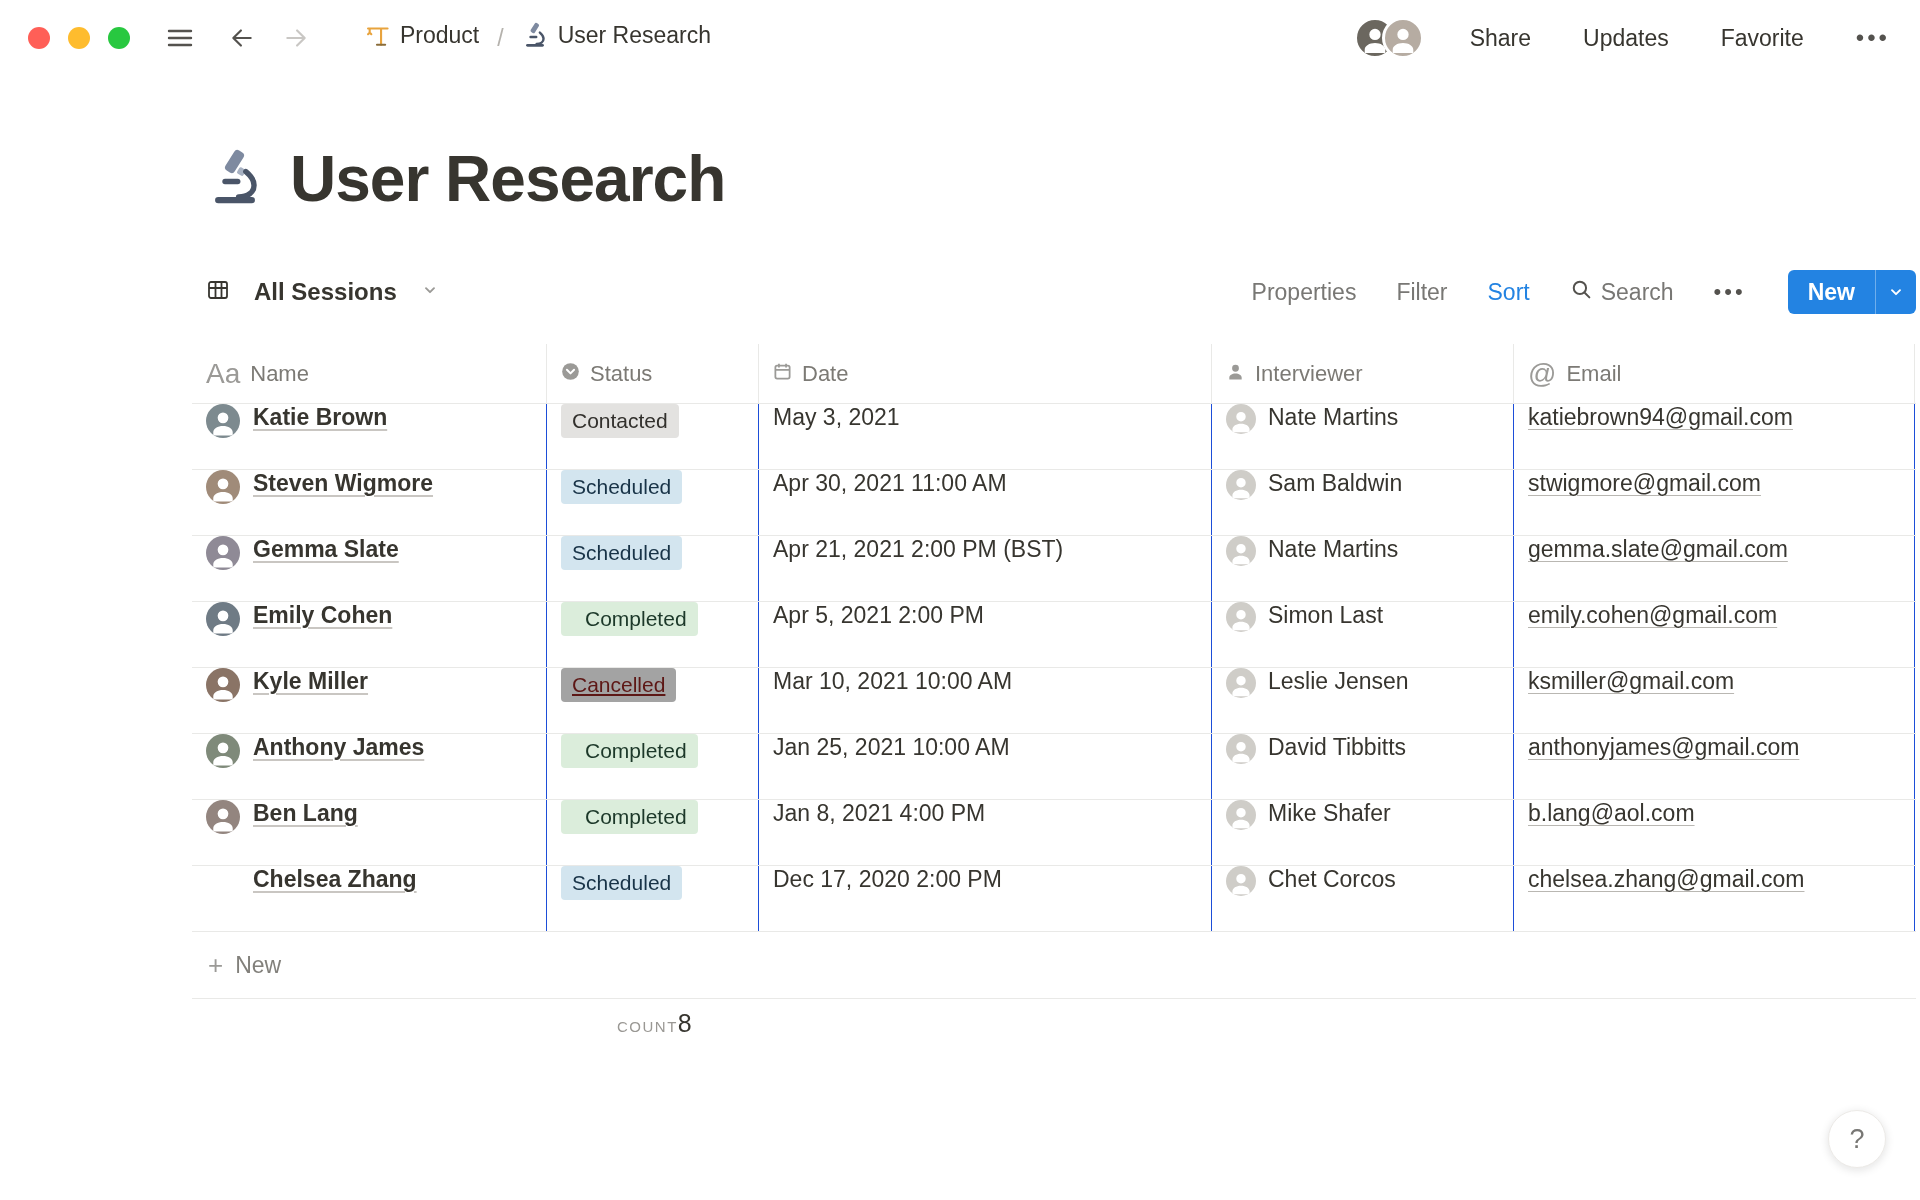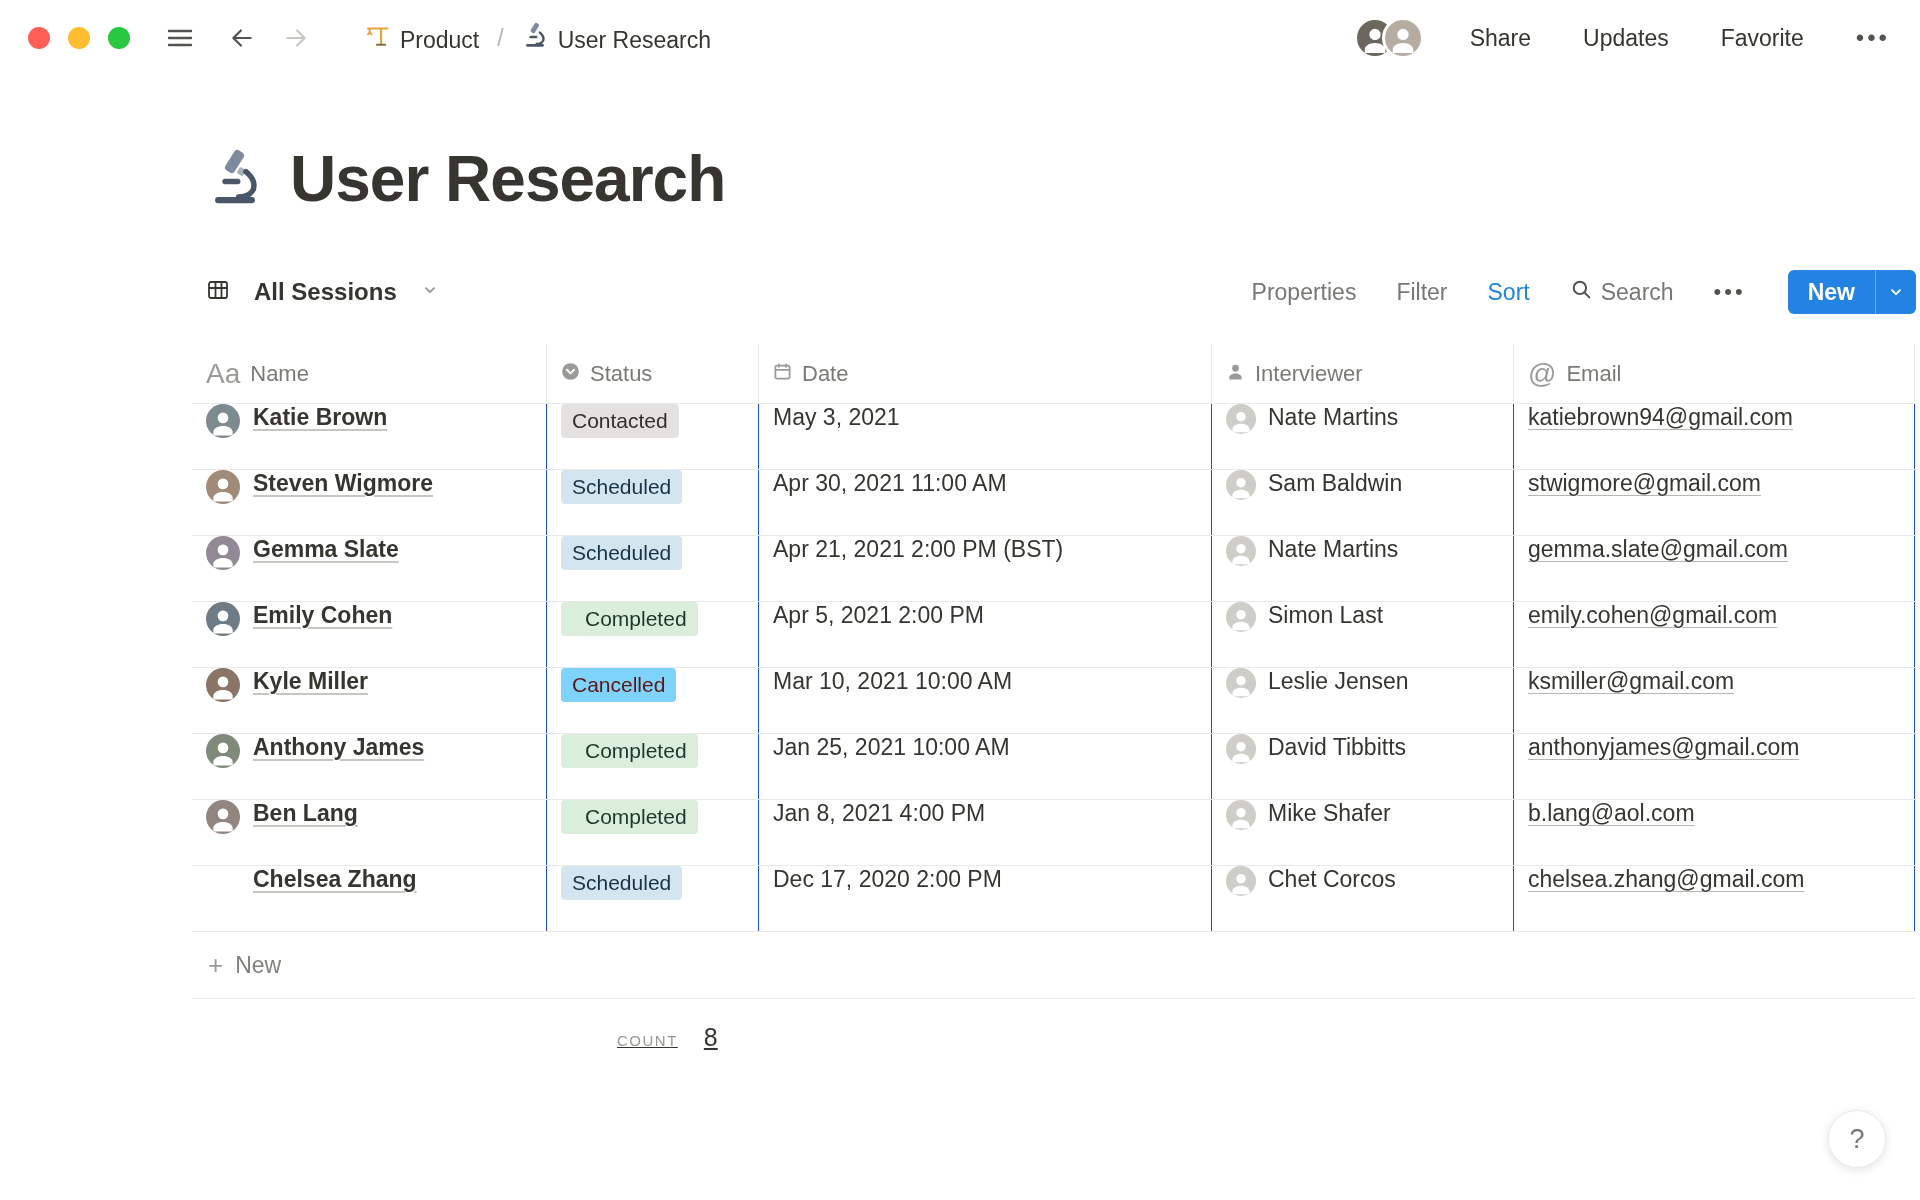--- a/index.html
+++ b/index.html
@@ -10,21 +10,21 @@
   .topbar { height:76px; display:flex; align-items:center; padding:0 30px 0 28px; }
   .lights { display:flex; gap:18px; margin-right:36px; }
   .light { width:22px; height:22px; border-radius:50%; }
   .light.red    { background:#FF5F57; }
   .light.yellow { background:#FEBC2E; }
   .light.green  { background:#28C840; }
   .tb-icon { display:flex; align-items:center; justify-content:center; cursor:pointer; }
   .hamburger { margin-right:34px; }
   .nav-arrow { margin-right:26px; }
   .breadcrumb { display:flex; align-items:center; gap:12px; margin-left:28px; font-size:23px; }
-  .crumb { display:flex; align-items:flex-end; gap:10px; cursor:pointer; }
+  .crumb { display:flex; align-items:flex-start; gap:10px; cursor:pointer; }
   .crumb-sep { color:#B5B2AD; margin:0 6px; }
   .topbar-right { margin-left:auto; display:flex; align-items:center; gap:52px; font-size:23px; }
   .tb-avatars { display:flex; margin-right:-6px; }
   .tb-avatar { width:42px; height:42px; border-radius:50%; border:3px solid #fff;
     display:flex; align-items:flex-end; justify-content:center; overflow:hidden; cursor:pointer; }
   .tb-avatar:nth-child(1){ background:#6b675f; }
   .tb-avatar:nth-child(2){ background:#b6aca2; margin-left:-14px; }
   .tb-action { cursor:pointer; }
   .dots { color:#54524E; font-size:24px; letter-spacing:3px; cursor:pointer; }
 
@@ -65,29 +65,29 @@
   .tr:nth-of-type(5) .avatar.row-av { background:#6f7b85; }
   .tr:nth-of-type(6) .avatar.row-av { background:#8a7466; }
   .tr:nth-of-type(7) .avatar.row-av { background:#7f8a7a; }
   .tr:nth-of-type(8) .avatar.row-av { background:#93857f; }
   .name-link { font-weight:700; color:#37352F; text-decoration:underline;
     text-decoration-color:#C9C6C2; text-underline-offset:4px; text-decoration-thickness:1.5px; }
   .badge { padding:4px 11px; border-radius:4px; font-size:21px; line-height:1.25; }
   .badge[data-status="contacted"] { background:#E3E2E0; color:#32302C; }
   .badge[data-status="scheduled"] { background:#D3E5EF; color:#183347; }
   .badge[data-status="completed"] { background:#DBEDDB; color:#1C3829;padding-left:24px; }
-  .badge[data-status="cancelled"] { background:#7dd3fc; color:#5D1715; }
+  .badge[data-status="cancelled"] { background:#a3a3a3; color:#5D1715;text-decoration:underline; }
   .email-link { color:#37352F; text-decoration:underline; text-decoration-color:#B9B7B2;
     text-underline-offset:4px; text-decoration-thickness:1.2px; }
 
   .new-row { height:67px; border-bottom:1px solid #E9E9E7; display:flex; align-items:center;
     gap:12px; padding-left:16px; color:#82807B; font-size:23px; cursor:pointer; }
   .plus { font-size:26px; line-height:1; color:#9B9A97; }
 
-  .count-row { margin:24px 0 0 425px; display:flex; align-items:baseline; gap:26px;text-decoration:underline; }
+  .count-row { margin:10px 0 0 425px; display:flex; align-items:baseline; gap:0; }
   .count-label { font-size:15px; letter-spacing:1.5px; color:#9A9894; }
   .count-value { font-size:25px; color:#37352F; }
 
   
   .help-btn { position:fixed; right:34px; bottom:32px; width:58px; height:58px; border-radius:50%;
     background:#fff; border:1px solid #ECEAE7; box-shadow:0 2px 10px rgba(15,15,15,0.12);
     display:flex; align-items:center; justify-content:center; font-size:27px; color:#787774; cursor:pointer; }
 
   svg.pico { width:100%; height:88%; fill:#ffffff; }
   .hidden-defs { position:absolute; width:0; height:0; overflow:hidden; }

